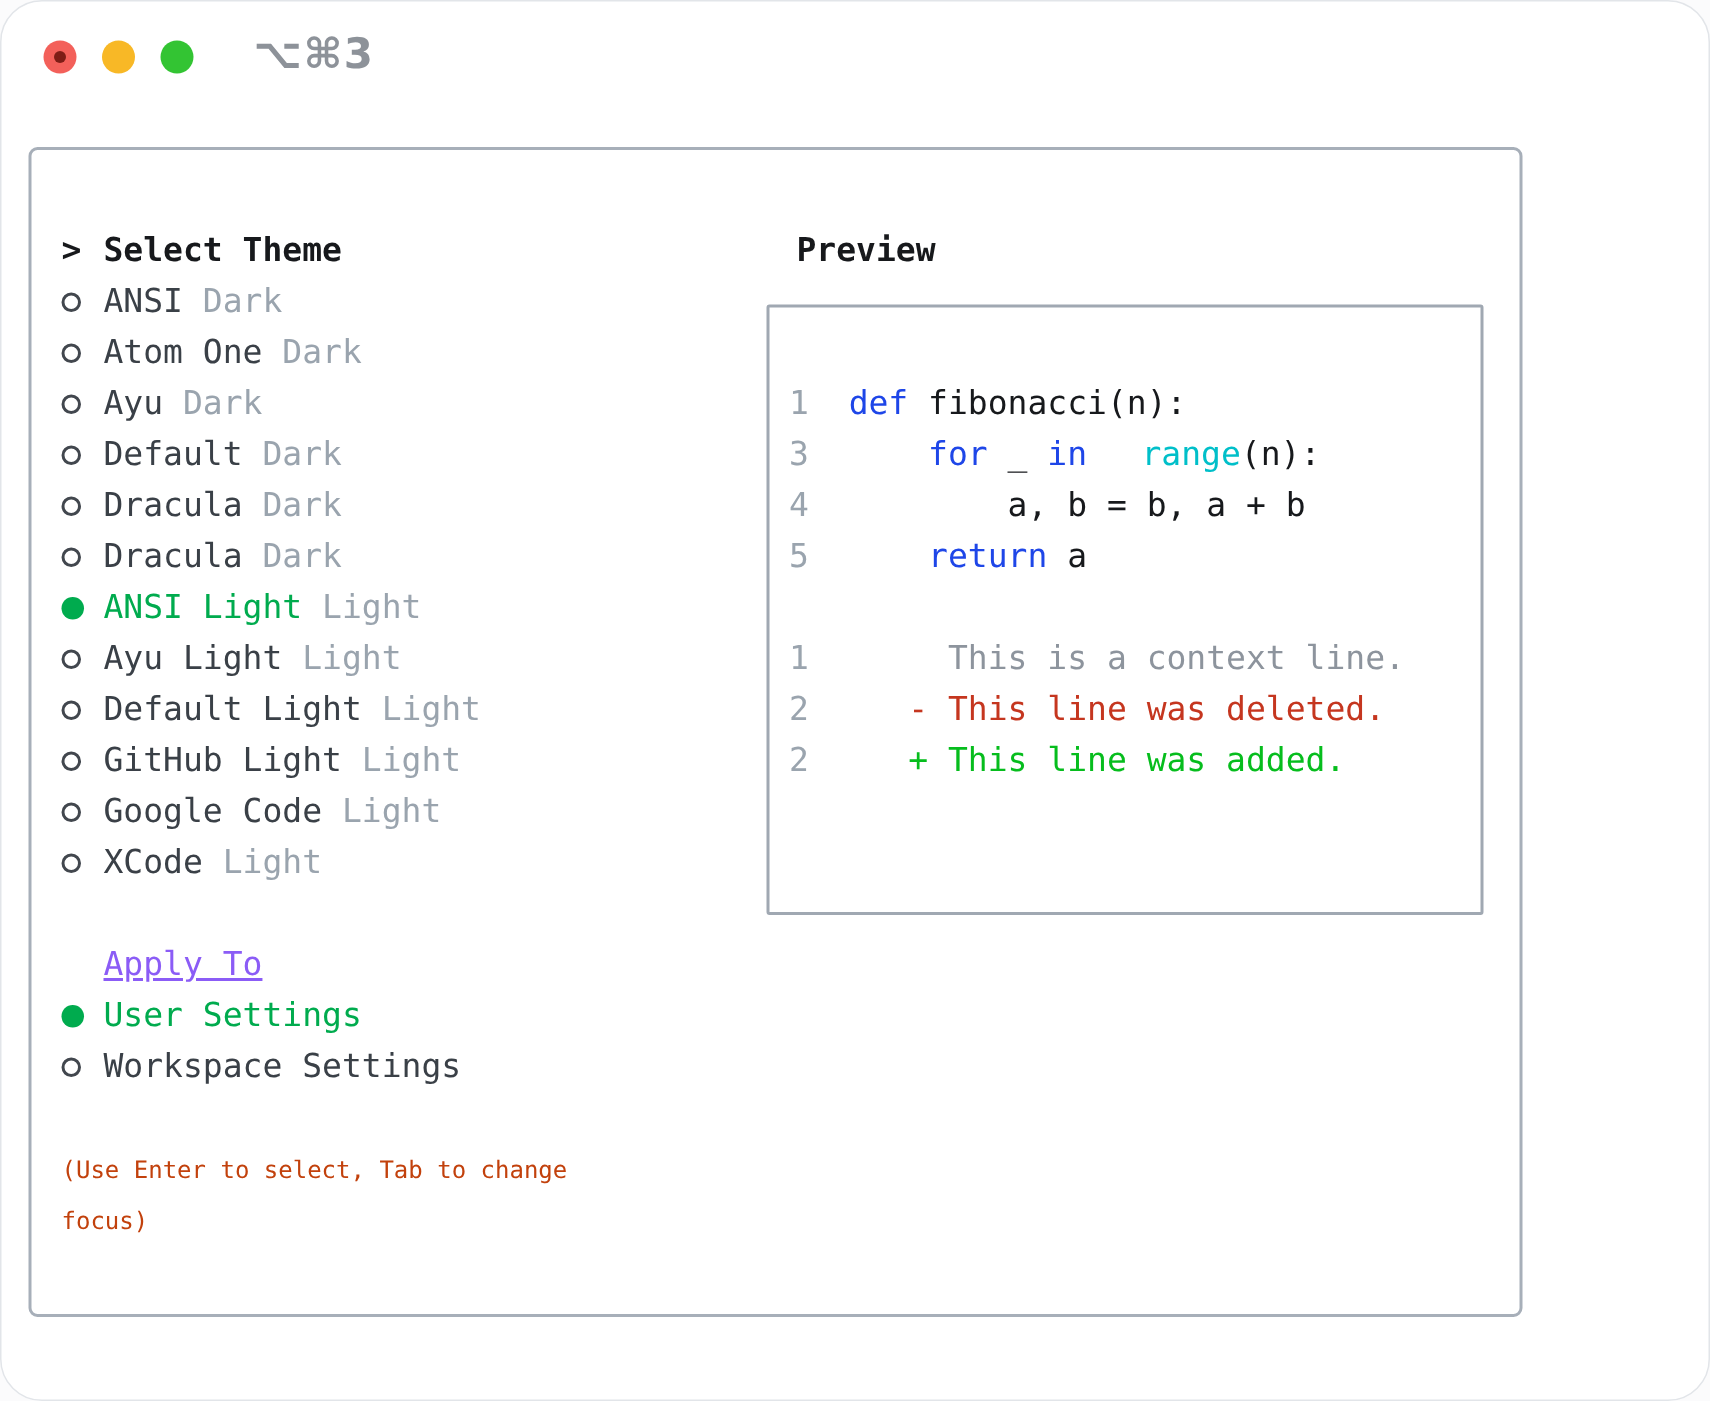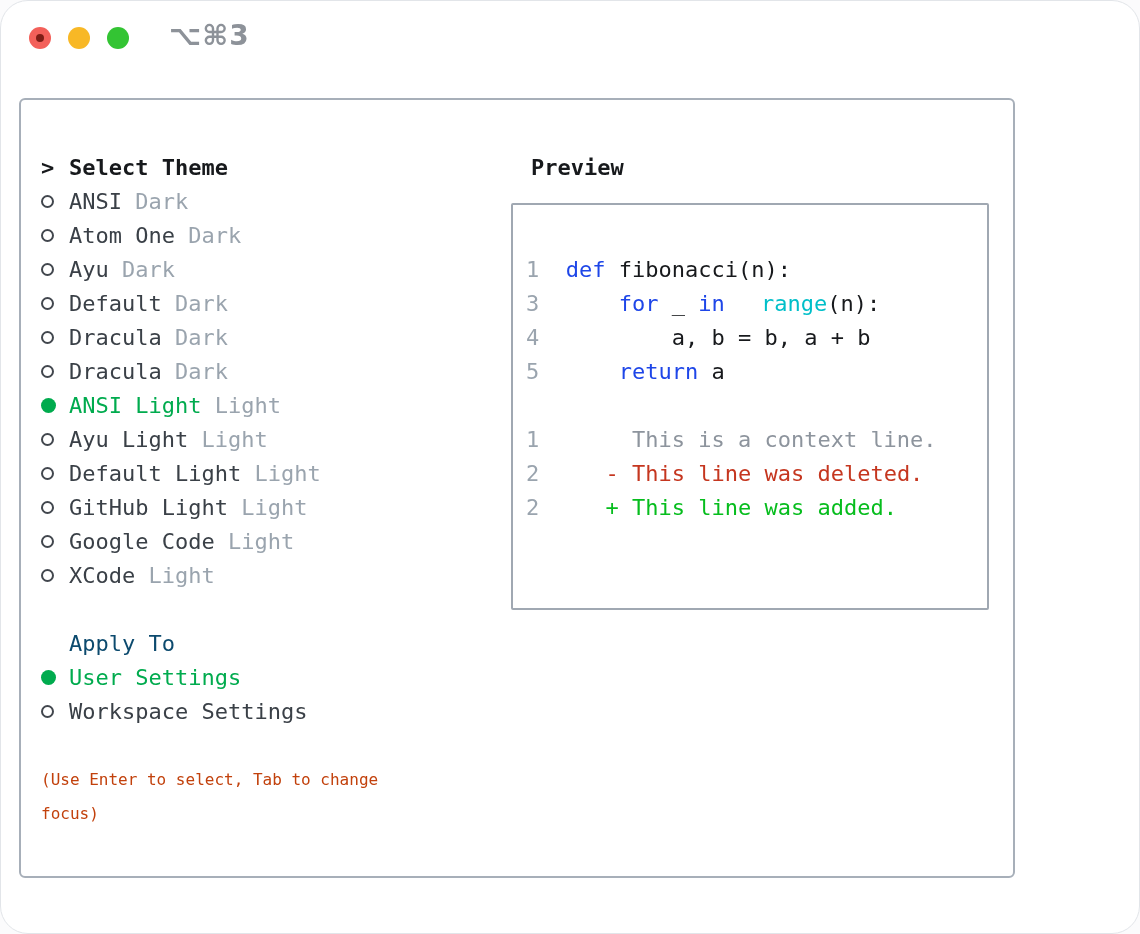--- a/index.html
+++ b/index.html
@@ -28,21 +28,21 @@
   .left-col{position:absolute;left:20px;top:51px;width:440px;}
   .row{height:34px;line-height:34px;font-size:22px;display:flex;white-space:pre;color:#3a4047;}
   .row.blank{height:34px;}
   .marker{width:28px;flex:0 0 28px;position:relative;}
   .prompt{color:#17191c;font-weight:bold;}
   .radio{position:absolute;left:0;top:10px;width:13px;height:13px;border-radius:50%;
          border:2px solid #42474e;box-sizing:border-box;}
   .radio.on{border:none;background:#00ab4e;width:15px;height:15px;top:9px;}
   .label{white-space:pre;}
   .title{font-weight:bold;color:#17191c;}
-  .section{color:#0c4a6e;}
+  .section{color:#8b5cf6;text-decoration:underline;}
   .item-name{color:#3a4047;}
   .item-name.sel{color:#00ab4e;}
   .variant{color:#9aa4ae;}
   .option-label{color:#3a4047;}
   .option-label.sel{color:#00ab4e;}
   .help{margin-top:0;width:400px;font-size:16px;line-height:34px;color:#c2410c;}
   
   .preview-title{position:absolute;left:482px;top:51px;height:34px;line-height:34px;
     font-size:22px;font-weight:bold;color:#17191c;margin-left:28px;}
   .preview-box{

